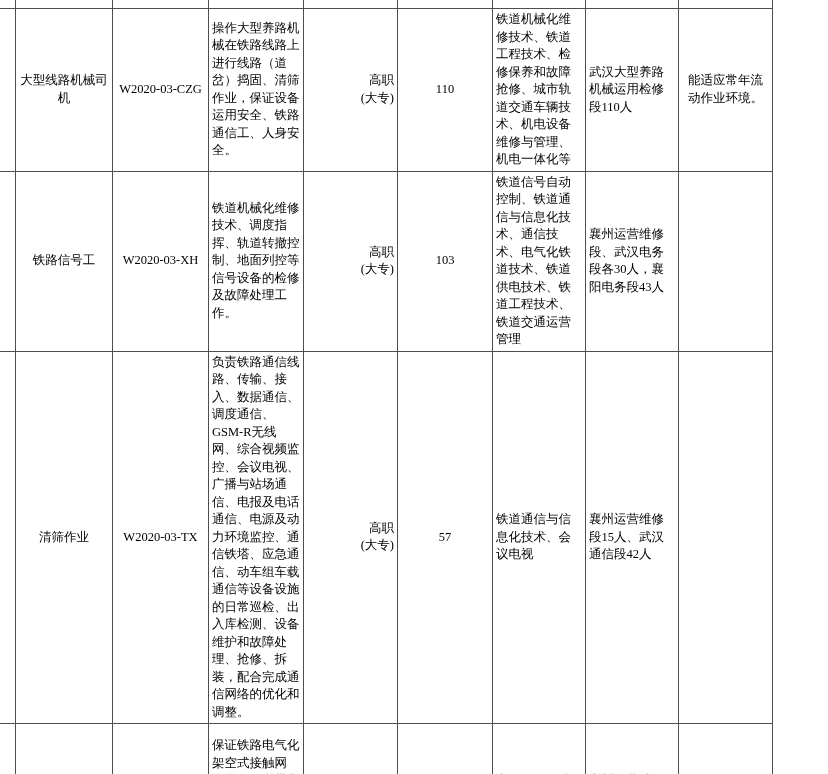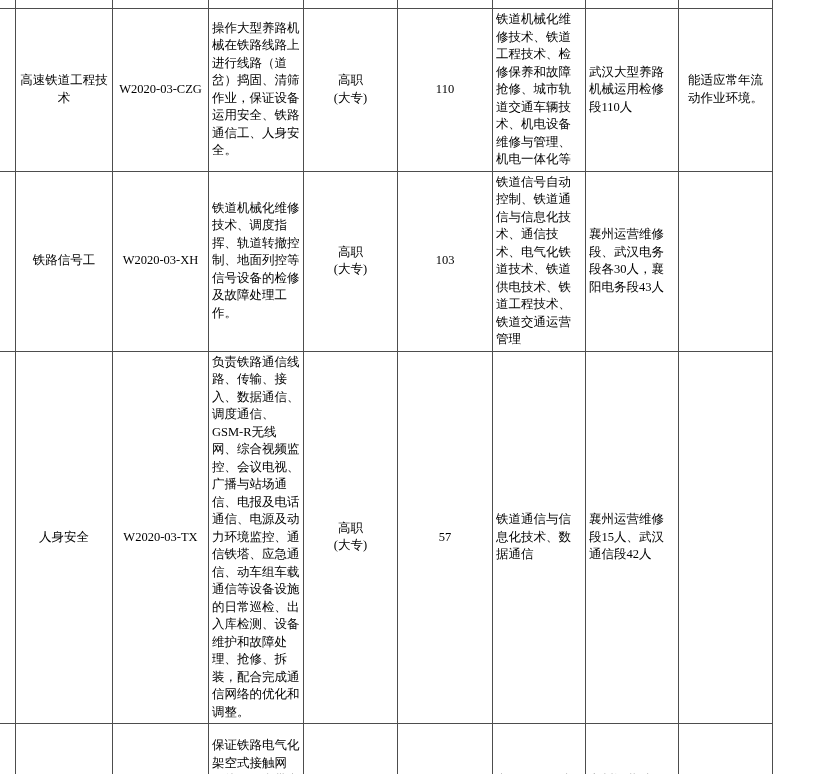--- a/index.html
+++ b/index.html
@@ -26,21 +26,21 @@
     border: 1px solid #4d4d4d;
     vertical-align: middle;
     font-size: 12.5px;
     line-height: 17.5px;
     padding: 2px 3px;
     overflow: hidden;
     word-break: normal;
   }
   td.c { text-align: center; }
   td.l { text-align: left; }
-  td.pre { white-space: pre-line; }
+  td.pre { white-space: pre-line; text-align: right; }
   td.note { font-size: 11px; line-height: 16px; padding: 2px 2px; text-align: center; }
   tr.sliver td { padding: 0; }
 </style>
 </head>
 <body>
 
 <table class="job-table">
   <colgroup>
     <col style="width:55px">
     <col style="width:97px">
@@ -61,21 +61,21 @@
     <td></td>
     <td></td>
     <td></td>
     <td></td>
     <td></td>
     <td></td>
   </tr>
 
   <tr style="height:138px">
     <td></td>
-    <td class="c">高速铁道工程技术</td>
+    <td class="c">大型线路机械司机</td>
     <td class="c">W2020-03-CZG</td>
     <td class="l">操作大型养路机械在铁路线路上进行线路（道岔）捣固、清筛作业，保证设备运用安全、铁路通信工、人身安全。</td>
     <td class="c pre">高职
 (大专)</td>
     <td class="c">110</td>
     <td class="l">铁道机械化维修技术、铁道工程技术、检修保养和故障抢修、城市轨道交通车辆技术、机电设备维修与管理、机电一体化等</td>
     <td class="l">武汉大型养路机械运用检修段110人</td>
     <td class="l note">能适应常年流动作业环境。</td>
   </tr>
 
@@ -87,27 +87,27 @@
     <td class="c pre">高职
 (大专)</td>
     <td class="c">103</td>
     <td class="l">铁道信号自动控制、铁道通信与信息化技术、通信技术、电气化铁道技术、铁道供电技术、铁道工程技术、铁道交通运营管理</td>
     <td class="l">襄州运营维修段、武汉电务段各30人，襄阳电务段43人</td>
     <td class="l note"></td>
   </tr>
 
   <tr style="height:366px">
     <td></td>
-    <td class="c">人身安全</td>
+    <td class="c">清筛作业</td>
     <td class="c">W2020-03-TX</td>
     <td class="l">负责铁路通信线路、传输、接入、数据通信、调度通信、GSM-R无线网、综合视频监控、会议电视、广播与站场通信、电报及电话通信、电源及动力环境监控、通信铁塔、应急通信、动车组车载通信等设备设施的日常巡检、出入库检测、设备维护和故障处理、抢修、拆装，配合完成通信网络的优化和调整。</td>
     <td class="c pre">高职
 (大专)</td>
     <td class="c">57</td>
-    <td class="l">铁道通信与信息化技术、数据通信</td>
+    <td class="l">铁道通信与信息化技术、会议电视</td>
     <td class="l">襄州运营维修段15人、武汉通信段42人</td>
     <td class="l note"></td>
   </tr>
 
   <tr style="height:150px">
     <td></td>
     <td class="c">铁路接触网工</td>
     <td class="c">W2020-03-GD</td>
     <td class="l">保证铁路电气化架空式接触网（轨）正常带电运行，并对设备进行日常监控运行、检修保养和故障抢修。</td>
     <td class="c pre">高职

